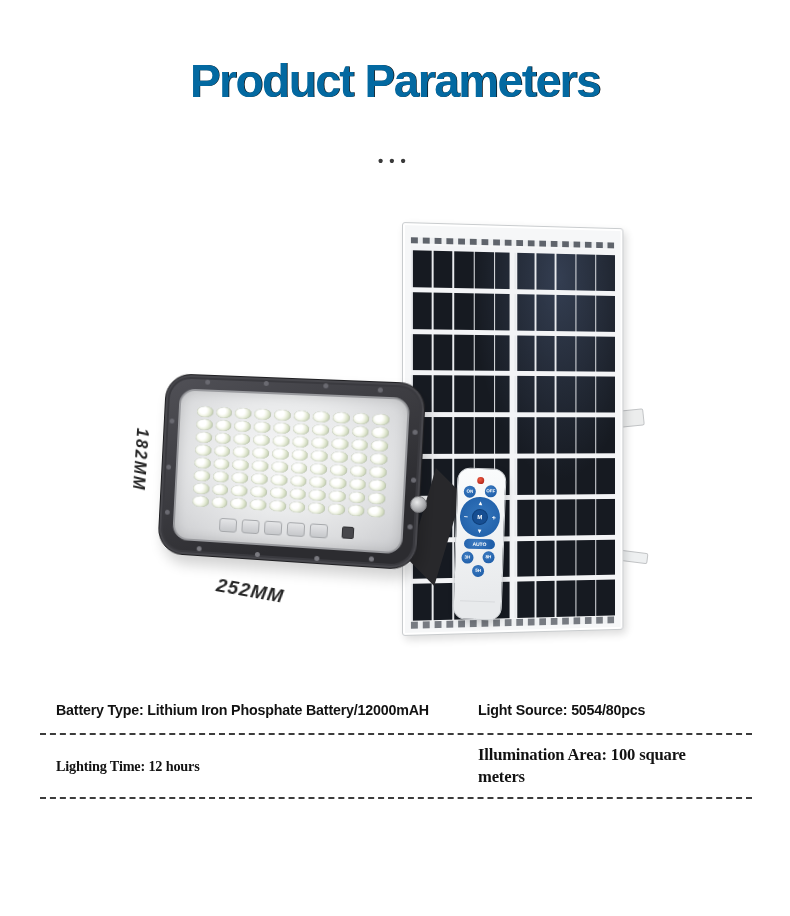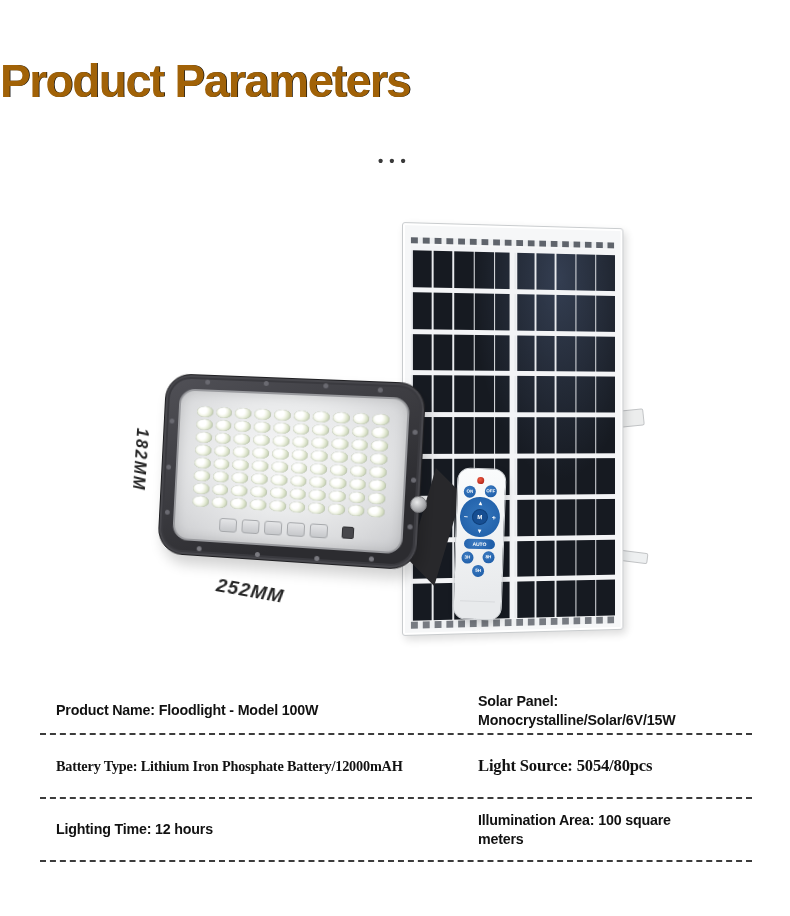--- a/index.html
+++ b/index.html
@@ -1,21 +1,21 @@
 <!DOCTYPE html>
 <html><head>
 <meta charset="utf-8">
 <style>
   html,body{margin:0;padding:0;background:#fff;}
   #stage{position:relative;width:790px;height:916px;background:#ffffff;overflow:hidden;
          font-family:"Liberation Sans",sans-serif;color:#161616;}
 
   
-  .title{position:absolute;top:54px;left:0;width:790px;text-align:left;
-         font-size:46px;font-weight:bold;letter-spacing:-1.5px;color:#a16207;
+  .title{position:absolute;top:54px;left:0;width:790px;text-align:center;
+         font-size:46px;font-weight:bold;letter-spacing:-1.5px;color:#0369a1;
          text-shadow:0.7px 0 0 #141414;}
   .dots{position:absolute;top:152px;left:0;width:790px;text-align:center;
         font-size:15px;font-weight:bold;letter-spacing:6px;color:#3a3a3a;}
 
   
   .figure{position:absolute;top:210px;left:0;width:790px;height:465px;}
 
   
   .panel{position:absolute;left:402px;top:12px;width:228px;height:412px;z-index:1;
          background:#f6f7f8;border:1px solid #c9ccce;border-radius:3px;
@@ -257,24 +257,20 @@
       <div class="rbtn btn-5h">5H</div>
       <div class="remote-seam"></div>
     </div>
 
     <div class="dim-h">182MM</div>
     <div class="dim-w">252MM</div>
   </div>
 
   <div class="specs">
     <div class="spec-row">
-      <div class="cell cell-left">Product Name: Floodlight - Model 100W</div>
-      <div class="cell cell-right">Solar Panel: Monocrystalline/Solar/6V/15W</div>
-    </div>
-    <div class="spec-row">
       <div class="cell cell-left">Battery Type: Lithium Iron Phosphate Battery/12000mAH</div>
       <div class="cell cell-right">Light Source: 5054/80pcs</div>
     </div>
     <div class="spec-row">
       <div class="cell cell-left">Lighting Time: 12 hours</div>
       <div class="cell cell-right">Illumination Area: 100 square
 meters</div>
     </div>
   </div>
 

